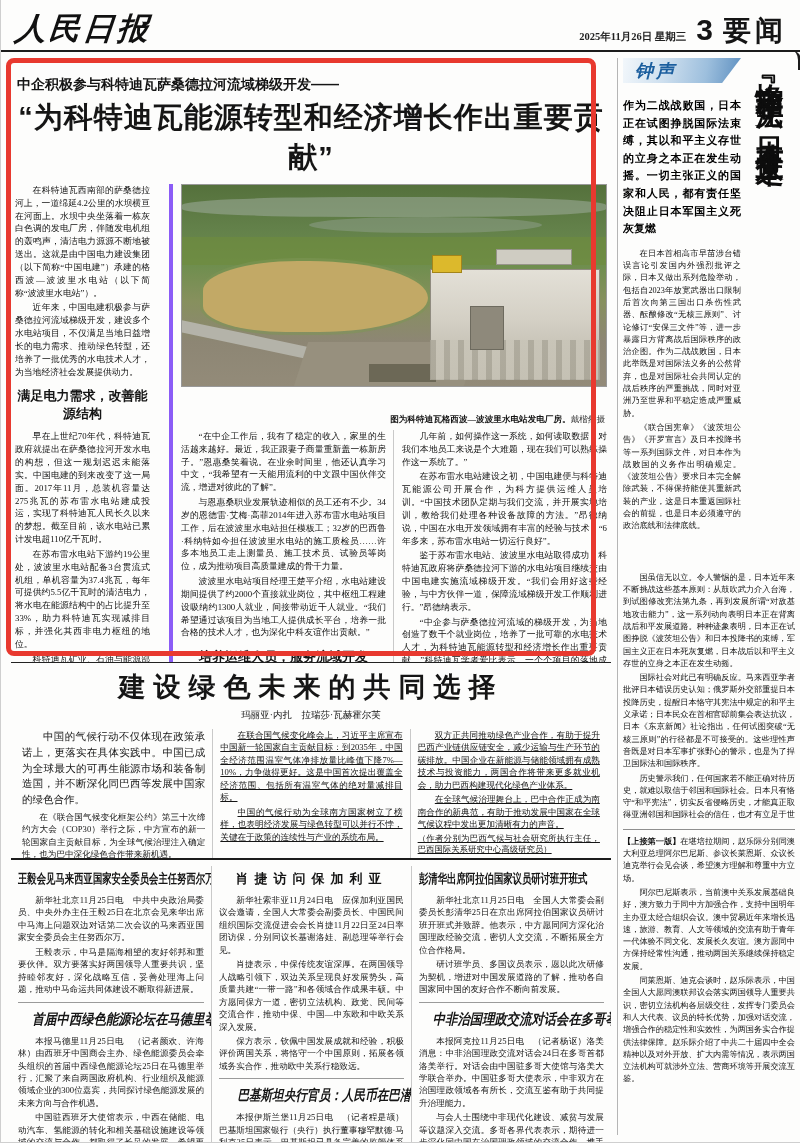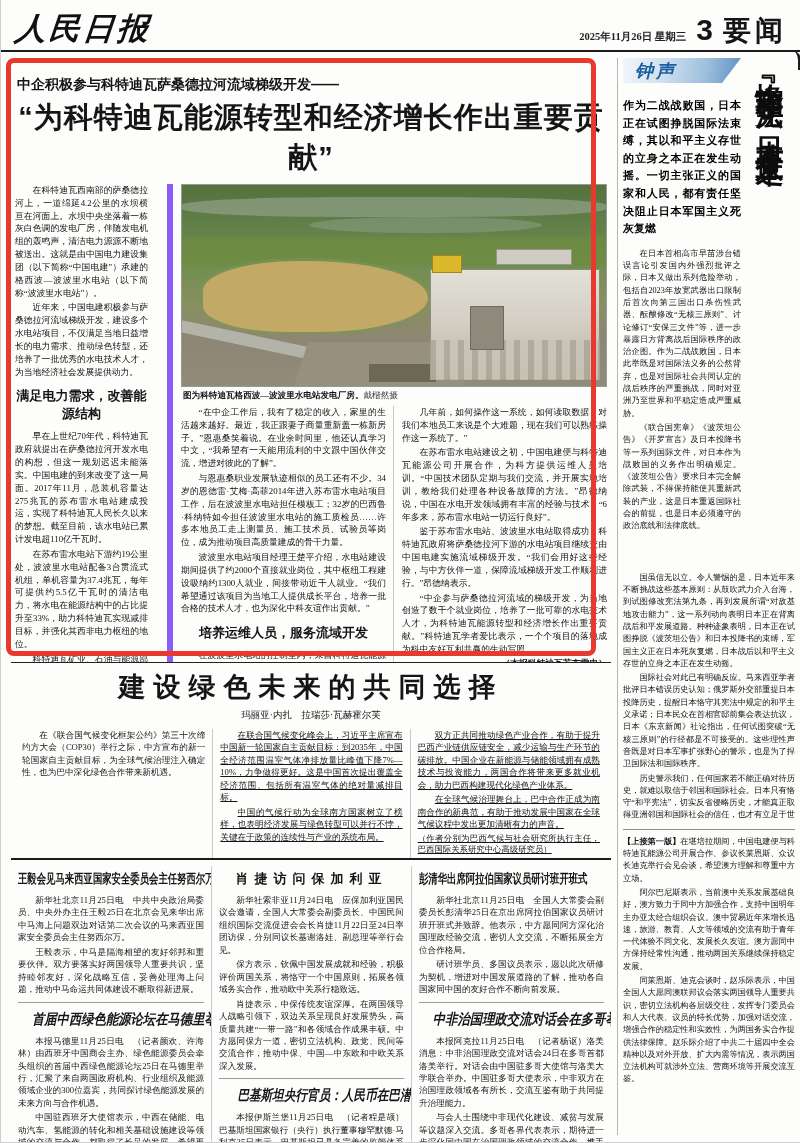--- a/index.html
+++ b/index.html
@@ -29,21 +29,21 @@
   .red-box { position:absolute; left:5px; top:58px; width:590px; height:598px;
     border:5px solid #e8392f; border-radius:8px; z-index:60; pointer-events:none; }
   
   .left-zone { position:absolute; left:10px; top:68px; width:600px; height:1082px; }
   .main-article { height:594px; overflow:hidden; padding:6px 4px 0 4px; }
   .kicker { font-size:14px; font-weight:bold; font-family:"Liberation Sans",sans-serif; margin:2px 0 4px 2px; }
   .headline { font-size:29px; font-weight:bold; font-family:"Liberation Sans",sans-serif;
     text-align:center; letter-spacing:1px; margin:2px 0 6px 0; }
   .byline { font-size:9.5px; text-align:center; margin-bottom:8px; color:#222; }
   .cols { display:flex; height:502px; overflow:hidden; }
-  .col1 { width:158px; padding-right:19px; border-right:6px solid #8b5cf6; overflow:hidden; }
+  .col1 { width:158px; padding-right:19px; border-right:4px solid #8b5cf6; overflow:hidden; }
   .col-right { flex:1; padding-left:8px; display:flex; flex-direction:column; overflow:hidden; }
   .bt { font-size:8.8px; line-height:1.46; text-align:justify; text-indent:2em; color:#101010; margin-bottom:2px; }
   .sh { font-size:13px; font-weight:bold; font-family:"Liberation Sans",sans-serif; text-align:center; margin:9px 0 7px 0; }
   .two-cols { display:flex; flex:1; overflow:hidden; margin-top:4px; }
   .col2 { width:50%; padding-right:7px; border-right:1px solid #c9c9c9; overflow:hidden; }
   .col3 { width:50%; padding-left:8px; overflow:hidden; }
   .sign { text-align:right; font-size:8.8px; font-weight:bold; margin-top:2px; }
   
   .figure { width:100%; }
   .photo { position:relative; width:100%; height:203px; overflow:hidden;
@@ -58,21 +58,21 @@
   .ph-road { left:-6%; bottom:16%; width:60%; height:6%; background:#b4b3a9; transform:rotate(12deg); }
   .ph-gravel { left:28%; bottom:0; width:40%; height:22%; background:#97907e; transform:skewX(-18deg); }
   .ph-channel { left:44%; bottom:2%; width:16%; height:9%; background:#6c6856; }
   .ph-building { right:1.5%; bottom:3%; width:40%; height:55%;
     background:linear-gradient(180deg,#e3e0d7 0%,#d4d0c5 45%,#b9b5a8 100%); border:1px solid #8f8b7f; }
   .ph-building-stripes { right:1.5%; bottom:3%; width:40%; height:20%;
     background:repeating-linear-gradient(90deg,#a9a597 0 6px,#c8c4b7 6px 14px); opacity:.8; }
   .ph-door { right:24%; bottom:18%; width:8%; height:22%; background:#8e897b; border:1px solid #6d6a5e; }
   .ph-crane { right:34%; bottom:56%; width:7%; height:9%; background:#dcb92c; border:1px solid #a3851a; }
   .ph-roofbox { right:8%; bottom:60%; width:18%; height:8%; background:#cfccc2; border:1px solid #97948a; }
-  .caption-row { display:flex; justify-content:flex-start; font-size:8.6px; padding:3px 2px 0 2px; }
+  .caption-row { display:flex; justify-content:flex-end; font-size:8.6px; padding:3px 2px 0 2px;margin-top:24px; }
   .caption { font-weight:bold; }
   .credit { color:#333; }
   .green-article { height:196px; overflow:hidden; border-top:1.5px solid #222; padding:6px 4px 0 4px; }
   .g-headline { font-size:27px; font-weight:bold; font-family:"Liberation Sans",sans-serif;
     text-align:center; letter-spacing:8px; margin-bottom:4px; }
   .g-byline { font-size:9.5px; text-align:center; margin-bottom:7px; }
   .g-cols { display:flex; height:140px; overflow:hidden; }
   .g-col { width:33.33%; padding:0 7px; overflow:hidden; }
   .g-col + .g-col { border-left:1px solid #c9c9c9;text-decoration:underline; }
   .g-lead { font-size:10.5px; line-height:1.5; text-align:justify; text-indent:2em; margin-bottom:3px; }
@@ -185,20 +185,21 @@
           </div>
         </div>
       </div>
     </article>
 
     <article class="green-article">
       <h2 class="g-headline">建设绿色未来的共同选择</h2>
       <div class="g-byline">玛丽亚·内扎　拉瑞莎·瓦赫霍尔芙</div>
       <div class="g-cols">
         <div class="g-col">
+          <p class="g-lead">中国的气候行动不仅体现在政策承诺上，更落实在具体实践中。中国已成为全球最大的可再生能源市场和装备制造国，并不断深化同巴西等发展中国家的绿色合作。</p>
           <p class="g-bt">在《联合国气候变化框架公约》第三十次缔约方大会（COP30）举行之际，中方宣布的新一轮国家自主贡献目标，为全球气候治理注入确定性，也为巴中深化绿色合作带来新机遇。</p>
         </div>
         <div class="g-col">
           <p class="g-bt">在联合国气候变化峰会上，习近平主席宣布中国新一轮国家自主贡献目标：到2035年，中国全经济范围温室气体净排放量比峰值下降7%—10%，力争做得更好。这是中国首次提出覆盖全经济范围、包括所有温室气体的绝对量减排目标。</p>
           <p class="g-bt">中国的气候行动为全球南方国家树立了榜样，也表明经济发展与绿色转型可以并行不悖，关键在于政策的连续性与产业的系统布局。</p>
         </div>
         <div class="g-col">
           <p class="g-bt">双方正共同推动绿色产业合作，有助于提升巴西产业链供应链安全，减少运输与生产环节的碳排放。中国企业在新能源与储能领域拥有成熟技术与投资能力，两国合作将带来更多就业机会，助力巴西构建现代化绿色产业体系。</p>
           <p class="g-bt">在全球气候治理舞台上，巴中合作正成为南南合作的新典范，有助于推动发展中国家在全球气候议程中发出更加清晰有力的声音。</p>
           <p class="authors">（作者分别为巴西气候与社会研究所执行主任，巴西国际关系研究中心高级研究员）</p>
@@ -214,22 +215,22 @@
         <p class="bb-bt">王毅表示，中马是隔海相望的友好邻邦和重要伙伴。双方要落实好两国领导人重要共识，坚持睦邻友好，深化战略互信，妥善处理海上问题，推动中马命运共同体建设不断取得新进展。</p>
         <div class="thin-rule"></div>
         <h3 class="bb-kai scale85c">首届中西绿色能源论坛在马德里举行</h3>
         <p class="bb-bt">本报马德里11月25日电　（记者颜欢、许海林）由西班牙中国商会主办、绿色能源委员会牵头组织的首届中西绿色能源论坛25日在马德里举行，汇聚了来自两国政府机构、行业组织及能源领域企业的300位嘉宾，共同探讨绿色能源发展的未来方向与合作机遇。</p>
         <p class="bb-bt">中国驻西班牙大使馆表示，中西在储能、电动汽车、氢能源的转化和相关基础设施建设等领域的交流与合作，都取得了长足的发展。希望更多中国企业到西班牙开展投资合作，也欢迎西班牙企业去中国开拓商机。</p>
 
       </div>
       <div class="bb-col">
         <h3 class="bb-h bb-h-center">肖捷访问保加利亚</h3>
         <p class="bb-bt">新华社索非亚11月24日电　应保加利亚国民议会邀请，全国人大常委会副委员长、中国民间组织国际交流促进会会长肖捷11月22日至24日率团访保，分别同议长基谢洛娃、副总理等举行会见。</p>
+        <p class="bb-bt">肖捷表示，中保传统友谊深厚。在两国领导人战略引领下，双边关系呈现良好发展势头，高质量共建“一带一路”和各领域合作成果丰硕。中方愿同保方一道，密切立法机构、政党、民间等交流合作，推动中保、中国—中东欧和中欧关系深入发展。</p>
         <p class="bb-bt">保方表示，钦佩中国发展成就和经验，积极评价两国关系，将恪守一个中国原则，拓展各领域务实合作，推动欧中关系行稳致远。</p>
-        <p class="bb-bt">肖捷表示，中保传统友谊深厚。在两国领导人战略引领下，双边关系呈现良好发展势头，高质量共建“一带一路”和各领域合作成果丰硕。中方愿同保方一道，密切立法机构、政党、民间等交流合作，推动中保、中国—中东欧和中欧关系深入发展。</p>
         <div class="thin-rule"></div>
         <h3 class="bb-kai scale80c">巴基斯坦央行官员：人民币在巴潜力巨大</h3>
         <p class="bb-bt">本报伊斯兰堡11月25日电　（记者程是颉）巴基斯坦国家银行（央行）执行董事穆罕默德·马利克25日表示，巴基斯坦已具备完善的监管体系支持人民币使用和投资。</p>
 
       </div>
       <div class="bb-col">
         <h3 class="bb-h scale72">彭清华出席阿拉伯国家议员研讨班开班式</h3>
         <p class="bb-bt">新华社北京11月25日电　全国人大常委会副委员长彭清华25日在京出席阿拉伯国家议员研讨班开班式并致辞。他表示，中方愿同阿方深化治国理政经验交流，密切人文交流，不断拓展全方位合作格局。</p>
         <p class="bb-bt">研讨班学员、多国议员表示，愿以此次研修为契机，增进对中国发展道路的了解，推动各自国家同中国的友好合作不断向前发展。</p>
         <div class="thin-rule"></div>
@@ -250,21 +251,21 @@
       <p class="zs-bt">在日本首相高市早苗涉台错误言论引发国内外强烈批评之际，日本又做出系列危险举动，包括自2023年放宽武器出口限制后首次向第三国出口杀伤性武器、酝酿修改“无核三原则”、讨论修订“安保三文件”等，进一步暴露日方背离战后国际秩序的政治企图。作为二战战败国，日本此举既是对国际法义务的公然背弃，也是对国际社会共同认定的战后秩序的严重挑战，同时对亚洲乃至世界和平稳定造成严重威胁。</p>
       <p class="zs-bt">《联合国宪章》《波茨坦公告》《开罗宣言》及日本投降书等一系列国际文件，对日本作为战败国的义务作出明确规定。《波茨坦公告》要求日本完全解除武装，不得保持能使其重新武装的产业，这是日本重返国际社会的前提，也是日本必须遵守的政治底线和法律底线。</p>
     </div>
     <div class="zs-wide">
       <p class="zs-bt">国虽信无以立。令人警惕的是，日本近年来不断挑战这些基本原则：从鼓吹武力介入台海，到试图修改宪法第九条，再到发展所谓“对敌基地攻击能力”，这一系列动向表明日本正在背离战后和平发展道路。种种迹象表明，日本正在试图挣脱《波茨坦公告》和日本投降书的束缚，军国主义正在日本死灰复燃，日本战后以和平主义存世的立身之本正在发生动摇。</p>
       <p class="zs-bt">国际社会对此已有明确反应。马来西亚学者批评日本错误历史认知；俄罗斯外交部重提日本投降历史，提醒日本恪守其宪法中规定的和平主义承诺；日本民众在首相官邸前集会表达抗议，日本《东京新闻》社论指出，任何试图突破“无核三原则”的行径都是不可接受的。这些理性声音既是对日本军事扩张野心的警示，也是为了捍卫国际法和国际秩序。</p>
       <p class="zs-bt">历史警示我们，任何国家若不能正确对待历史，就难以取信于邻国和国际社会。日本只有恪守“和平宪法”，切实反省侵略历史，才能真正取得亚洲邻国和国际社会的信任，也才有立足于世界的根本。</p>
     </div>
     <div class="zs-divider"></div>
     <div class="cont">
-      <p class="first"><b class="cont-marker">【上接第一版】</b><span>在堪培拉期间，中国电建便与科特迪瓦能源公司开展合作、参议长莱恩斯、众议长迪克举行会见会谈，希望澳方理解和尊重中方立场。</span></p>
+      <p class="first"><b class="cont-marker">【上接第一版】</b><span>在堪培拉期间，赵乐际分别同澳大利亚总理阿尔巴尼斯、参议长莱恩斯、众议长迪克举行会见会谈，希望澳方理解和尊重中方立场。</span></p>
       <p>阿尔巴尼斯表示，当前澳中关系发展基础良好，澳方致力于同中方加强合作，支持中国明年主办亚太经合组织会议。澳中贸易近年来增长迅速，旅游、教育、人文等领域的交流有助于青年一代体验不同文化、发展长久友谊。澳方愿同中方保持经常性沟通，推动两国关系继续保持稳定发展。</p>
       <p>同莱恩斯、迪克会谈时，赵乐际表示，中国全国人大愿同澳联邦议会落实两国领导人重要共识，密切立法机构各层级交往，发挥专门委员会和人大代表、议员的特长优势，加强对话交流，增强合作的稳定性和实效性，为两国务实合作提供法律保障。赵乐际介绍了中共二十届四中全会精神以及对外开放、扩大内需等情况，表示两国立法机构可就涉外立法、营商环境等开展交流互鉴。</p>
     </div>
   </aside>
 
   <div class="red-box"></div>
 
 </div>
 
 </body></html>

